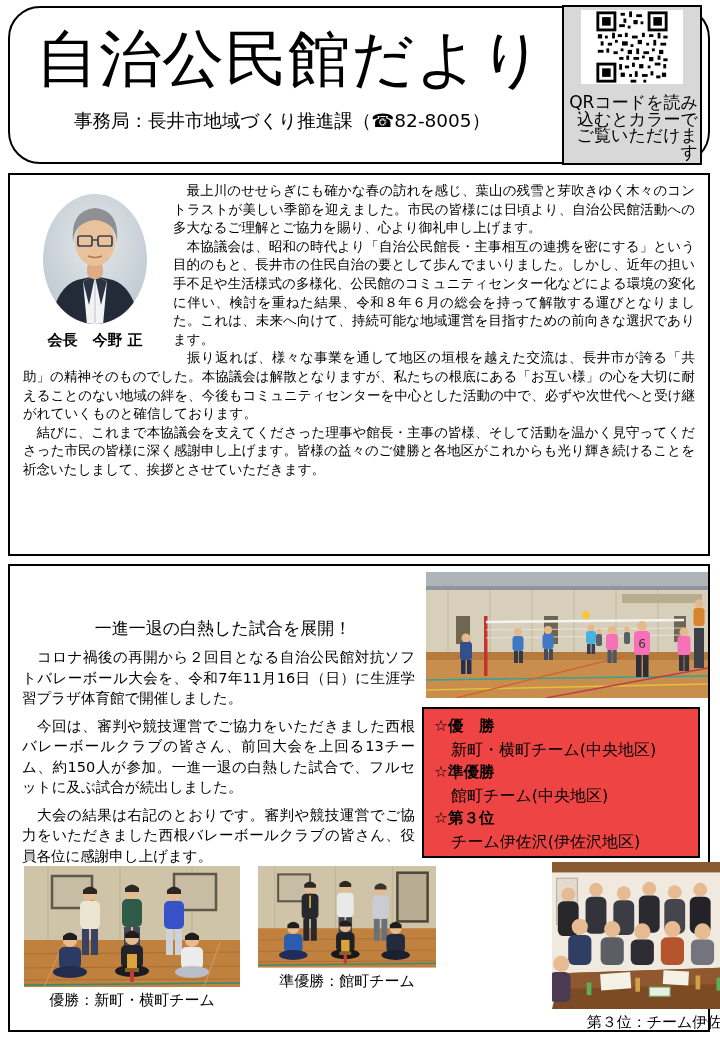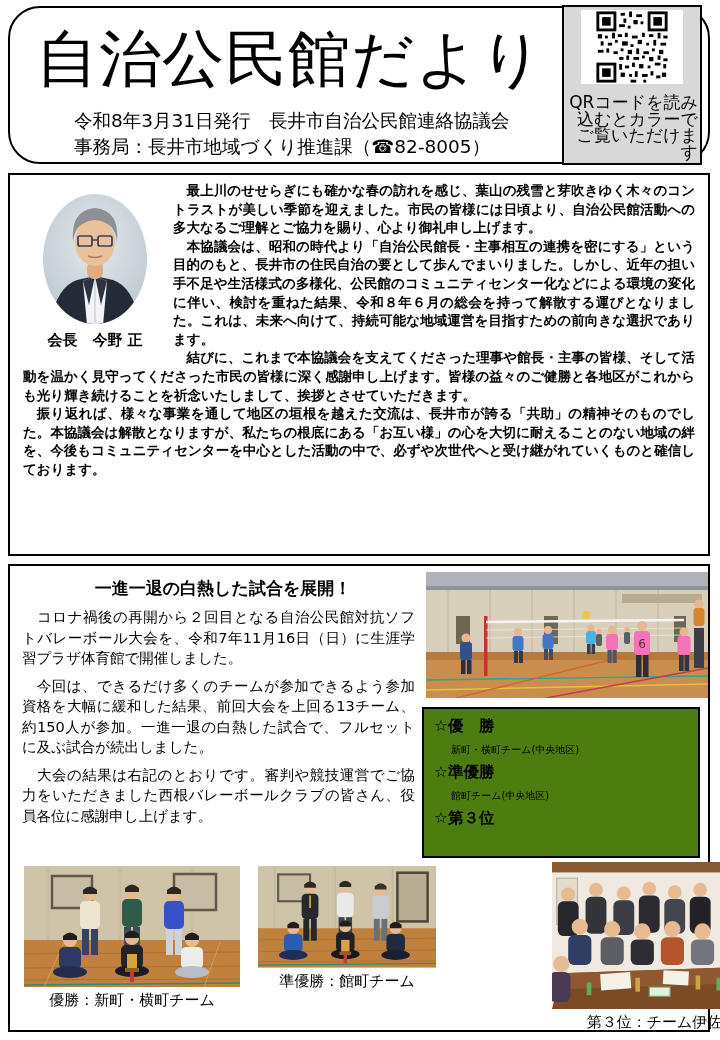--- a/index.html
+++ b/index.html
@@ -24,48 +24,47 @@
   }
   .qr-svg{width:102px;height:102px;background:#fff;display:block;}
   .qr-caption{font-size:17px;line-height:16.5px;text-align:right;margin-top:10px;}
 
   
   #greeting-box{left:8px;top:173px;width:702px;height:383px;padding:6px 13px;}
   .chair-figure{float:left;width:132px;margin:12px 12px 2px 6px;text-align:center;}
   .chair-photo{width:106px;height:132px;display:block;margin:0 auto;}
   .chair-caption{font-weight:bold;font-size:15px;margin-top:6px;white-space:nowrap;}
   .greeting-heading{font-weight:bold;font-size:16px;line-height:22px;text-align:center;margin:3px 0 5px 0;}
-  .body-text p{margin:0;font-size:13.5px;line-height:18.6px;text-align:justify;font-weight:bold;}
+  .body-text p{margin:0;font-size:13.5px;line-height:18.6px;text-align:justify;}
 
   
   #tournament-box{left:8px;top:564px;width:702px;height:468px;}
   .tour-left{position:absolute;left:12px;top:10px;width:402px;}
-  .tour-title{font-weight:bold;font-size:17px;line-height:24px;text-align:center;white-space:nowrap;}
+  .tour-title{font-weight:normal;font-size:17px;line-height:24px;text-align:center;white-space:nowrap;margin-top:40px;}
   .tour-body p{margin:7px 9px 0 0;font-size:14.5px;line-height:20.5px;text-align:justify;}
   .match-photo{position:absolute;left:416px;top:6px;width:282px;height:126px;}
   .results-panel{
     position:absolute;left:412px;top:141px;width:278px;height:151px;
-    background:#4d7c0f;border:2px solid #000;box-sizing:border-box;padding:6px 10px;
+    background:#ef4444;border:2px solid #000;box-sizing:border-box;padding:6px 10px;
   }
   .result-rank{font-weight:bold;font-size:15.5px;line-height:23px;}
-  .result-team{font-size:10px;line-height:23px;padding-left:17px;}
+  .result-team{font-size:16px;line-height:23px;padding-left:17px;}
   .team-figure{position:absolute;top:300px;text-align:center;}
   #team-figure-1{left:14px;width:216px;}
   #team-figure-2{left:248px;width:178px;}
   #team-figure-3{left:506px;width:220px;top:296px;padding-left:36px;}
   .team-photo{display:block;width:100%;}
   .team-caption{font-size:15px;margin-top:4px;white-space:nowrap;}
 </style>
 </head>
 <body>
 
 <div id="header-box" class="box">
   <div class="masthead-title">自治公民館だより</div>
   <div class="issue-block">
-    <div>令和8年3月31日発行　長井市自治公民館連絡協議会</div>
     <div>事務局：長井市地域づくり推進課（☎82-8005）</div>
   </div>
   <div class="qr-panel">
     <svg class="qr-svg" viewBox="0 0 52 52" xmlns="http://www.w3.org/2000/svg">
       <rect width="52" height="52" fill="#fff"></rect>
       <g fill="#000">
         <rect x="1" y="1" width="14" height="14"></rect>
           <rect x="37" y="1" width="14" height="14"></rect>
           <rect x="1" y="37" width="14" height="14"></rect>
       </g>
@@ -170,31 +169,31 @@
         <rect x="56" y="43" width="14" height="10" rx="2" fill="none" stroke="#3a3f55" stroke-width="1.7"></rect>
         <line x1="50" y1="47" x2="56" y2="47" stroke="#3a3f55" stroke-width="1.7"></line>
         <path d="M46 63 Q53 66 60 63" stroke="#b07a56" stroke-width="1.4" fill="none"></path>
       </g>
     </svg>
     <div class="chair-caption">会長　今野 正</div>
   </div>
   <div class="body-text">
     <p>　最上川のせせらぎにも確かな春の訪れを感じ、葉山の残雪と芽吹きゆく木々のコントラストが美しい季節を迎えました。市民の皆様には日頃より、自治公民館活動への多大なるご理解とご協力を賜り、心より御礼申し上げます。</p>
     <p>　本協議会は、昭和の時代より「自治公民館長・主事相互の連携を密にする」という目的のもと、長井市の住民自治の要として歩んでまいりました。しかし、近年の担い手不足や生活様式の多様化、公民館のコミュニティセンター化などによる環境の変化に伴い、検討を重ねた結果、令和８年６月の総会を持って解散する運びとなりました。これは、未来へ向けて、持続可能な地域運営を目指すための前向きな選択であります。</p>
+    <p>　振り返れば、様々な事業を通して地区の垣根を越えた交流は、長井市が誇る「共助」の精神そのものでした。本協議会は解散となりますが、私たちの根底にある「お互い様」の心を大切に耐えることのない地域の絆を、今後もコミュニティセンターを中心とした活動の中で、必ずや次世代へと受け継がれていくものと確信しております。</p>
     <p>　結びに、これまで本協議会を支えてくださった理事や館長・主事の皆様、そして活動を温かく見守ってくださった市民の皆様に深く感謝申し上げます。皆様の益々のご健勝と各地区がこれからも光り輝き続けることを祈念いたしまして、挨拶とさせていただきます。</p>
-    <p>　振り返れば、様々な事業を通して地区の垣根を越えた交流は、長井市が誇る「共助」の精神そのものでした。本協議会は解散となりますが、私たちの根底にある「お互い様」の心を大切に耐えることのない地域の絆を、今後もコミュニティセンターを中心とした活動の中で、必ずや次世代へと受け継がれていくものと確信しております。</p>
   </div>
 </div>
 
 <div id="tournament-box" class="box">
   <div class="tour-left">
     <div class="tour-title">一進一退の白熱した試合を展開！</div>
     <div class="tour-body">
       <p>　コロナ禍後の再開から２回目となる自治公民館対抗ソフトバレーボール大会を、令和7年11月16日（日）に生涯学習プラザ体育館で開催しました。</p>
-      <p>　今回は、できるだけ多くのチームが参加できるよう参加資格を大幅に緩和した結果、前回大会を上回る13チーム、約150人が参加。一進一退の白熱した試合で、フルセットに及ぶ試合が続出しました。</p>
+      <p>　今回は、審判や競技運営でご協力をいただきました西根バレーボールクラブの皆さん、前回大会を上回る13チーム、約150人が参加。一進一退の白熱した試合で、フルセットに及ぶ試合が続出しました。</p>
       <p>　大会の結果は右記のとおりです。審判や競技運営でご協力をいただきました西根バレーボールクラブの皆さん、役員各位に感謝申し上げます。</p>
     </div>
   </div>
 
   <svg class="match-photo" viewBox="0 0 282 126" xmlns="http://www.w3.org/2000/svg">
     <rect width="282" height="18" fill="#aeb4ba"></rect>
     <rect y="14" width="282" height="6" fill="#8e949b"></rect>
     <rect y="18" width="282" height="62" fill="#d8cfba"></rect>
     <g stroke="#c2b79d" stroke-width="1">
       <line x1="22" y1="18" x2="22" y2="80"></line>
@@ -286,20 +285,21 @@
         <circle cx="201" cy="57" r="2.6" fill="#e5b88e"></circle>
     </g>
   </svg>
 
   <div class="results-panel">
     <div class="result-rank">☆優　勝</div>
     <div class="result-team">新町・横町チーム(中央地区)</div>
     <div class="result-rank">☆準優勝</div>
     <div class="result-team">館町チーム(中央地区)</div>
     <div class="result-rank">☆第３位</div>
+    <div class="result-team">チーム伊佐沢(伊佐沢地区)</div>
   </div>
 
   <div class="team-figure" id="team-figure-1">
     <svg class="team-photo" viewBox="0 0 216 121" xmlns="http://www.w3.org/2000/svg">
       <rect width="216" height="74" fill="#cfc4a8"></rect>
       <g stroke="#bdb295" stroke-width="1">
           <line x1="24" y1="0" x2="24" y2="74"></line>
           <line x1="96" y1="0" x2="96" y2="74"></line>
           <line x1="168" y1="0" x2="168" y2="74"></line>
         </g>

